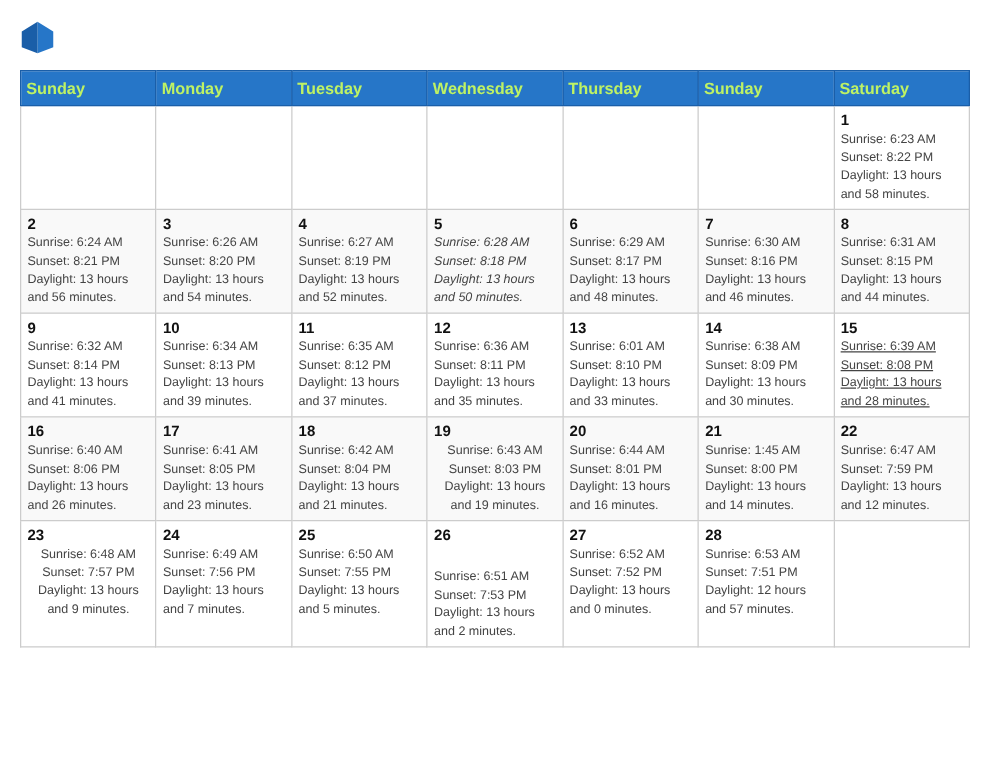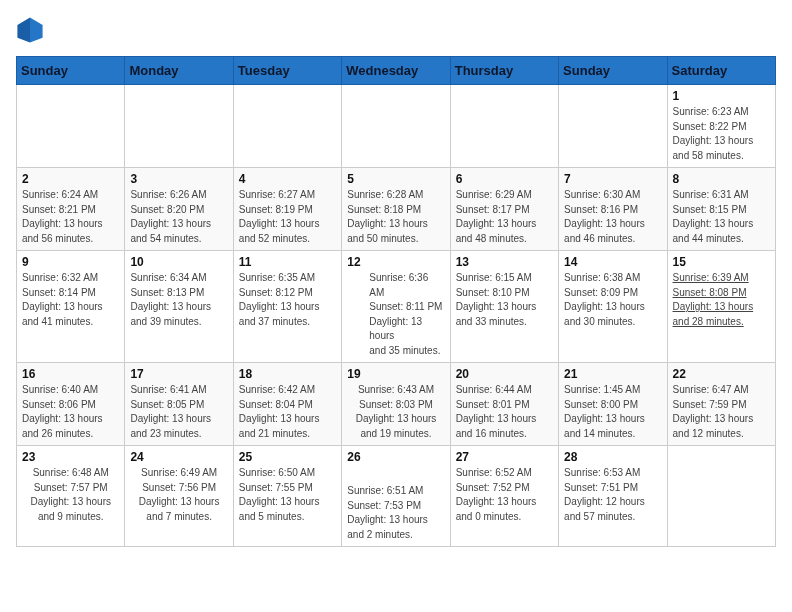--- a/index.html
+++ b/index.html
@@ -48,21 +48,21 @@
       font-weight: normal;
       color: #444;
     }
     .calendar {
       width: 100%;
       border-collapse: collapse;
       border: 1px solid #ccc;
     }
     .calendar th {
       background-color: #2676c8;
-      color: #0f172a;
+      color: #bef264;
       font-size: 13px;
       font-weight: bold;
       padding: 6px 4px;
       text-align: left;
       border: 1px solid #1a5ea8;
     }
     .calendar td {
       vertical-align: top;
       border: 1px solid #ccc;
       padding: 4px 5px;
@@ -157,21 +157,21 @@
         </td>
         <td>
           <span class="day-number">4</span>
           <div class="day-info" style="white-space: pre-line;">Sunrise: 6:27 AM
 Sunset: 8:19 PM
 Daylight: 13 hours
 and 52 minutes.</div>
         </td>
         <td>
           <span class="day-number">5</span>
-          <div class="day-info" style="white-space: pre-line;">Sunrise: 6:28 AM
+          <div class="day-info" style="white-space: pre-line; font-style: italic;">Sunrise: 6:28 AM
 Sunset: 8:18 PM
 Daylight: 13 hours
 and 50 minutes.</div>
         </td>
         <td>
           <span class="day-number">6</span>
           <div class="day-info" style="white-space: pre-line;">Sunrise: 6:29 AM
 Sunset: 8:17 PM
 Daylight: 13 hours
 and 48 minutes.</div>
@@ -208,28 +208,28 @@
         </td>
         <td>
           <span class="day-number">11</span>
           <div class="day-info" style="white-space: pre-line;">Sunrise: 6:35 AM
 Sunset: 8:12 PM
 Daylight: 13 hours
 and 37 minutes.</div>
         </td>
         <td>
           <span class="day-number">12</span>
-          <div class="day-info" style="white-space: pre-line; margin-left: 22px;">Sunrise: 6:36 AM
+          <div class="day-info" style="white-space: pre-line;">Sunrise: 6:36 AM
 Sunset: 8:11 PM
 Daylight: 13 hours
 and 35 minutes.</div>
         </td>
         <td>
           <span class="day-number">13</span>
-          <div class="day-info" style="white-space: pre-line;">Sunrise: 6:15 AM
+          <div class="day-info" style="white-space: pre-line;">Sunrise: 6:01 AM
 Sunset: 8:10 PM
 Daylight: 13 hours
 and 33 minutes.</div>
         </td>
         <td>
           <span class="day-number">14</span>
           <div class="day-info" style="white-space: pre-line;">Sunrise: 6:38 AM
 Sunset: 8:09 PM
 Daylight: 13 hours
 and 30 minutes.</div>
@@ -296,21 +296,21 @@
       <tr>
         <td>
           <span class="day-number">23</span>
           <div class="day-info" style="white-space: pre-line; text-align: center;">Sunrise: 6:48 AM
 Sunset: 7:57 PM
 Daylight: 13 hours
 and 9 minutes.</div>
         </td>
         <td>
           <span class="day-number">24</span>
-          <div class="day-info" style="white-space: pre-line; text-align: center;">Sunrise: 6:49 AM
+          <div class="day-info" style="white-space: pre-line;">Sunrise: 6:49 AM
 Sunset: 7:56 PM
 Daylight: 13 hours
 and 7 minutes.</div>
         </td>
         <td>
           <span class="day-number">25</span>
           <div class="day-info" style="white-space: pre-line;">Sunrise: 6:50 AM
 Sunset: 7:55 PM
 Daylight: 13 hours
 and 5 minutes.</div>

